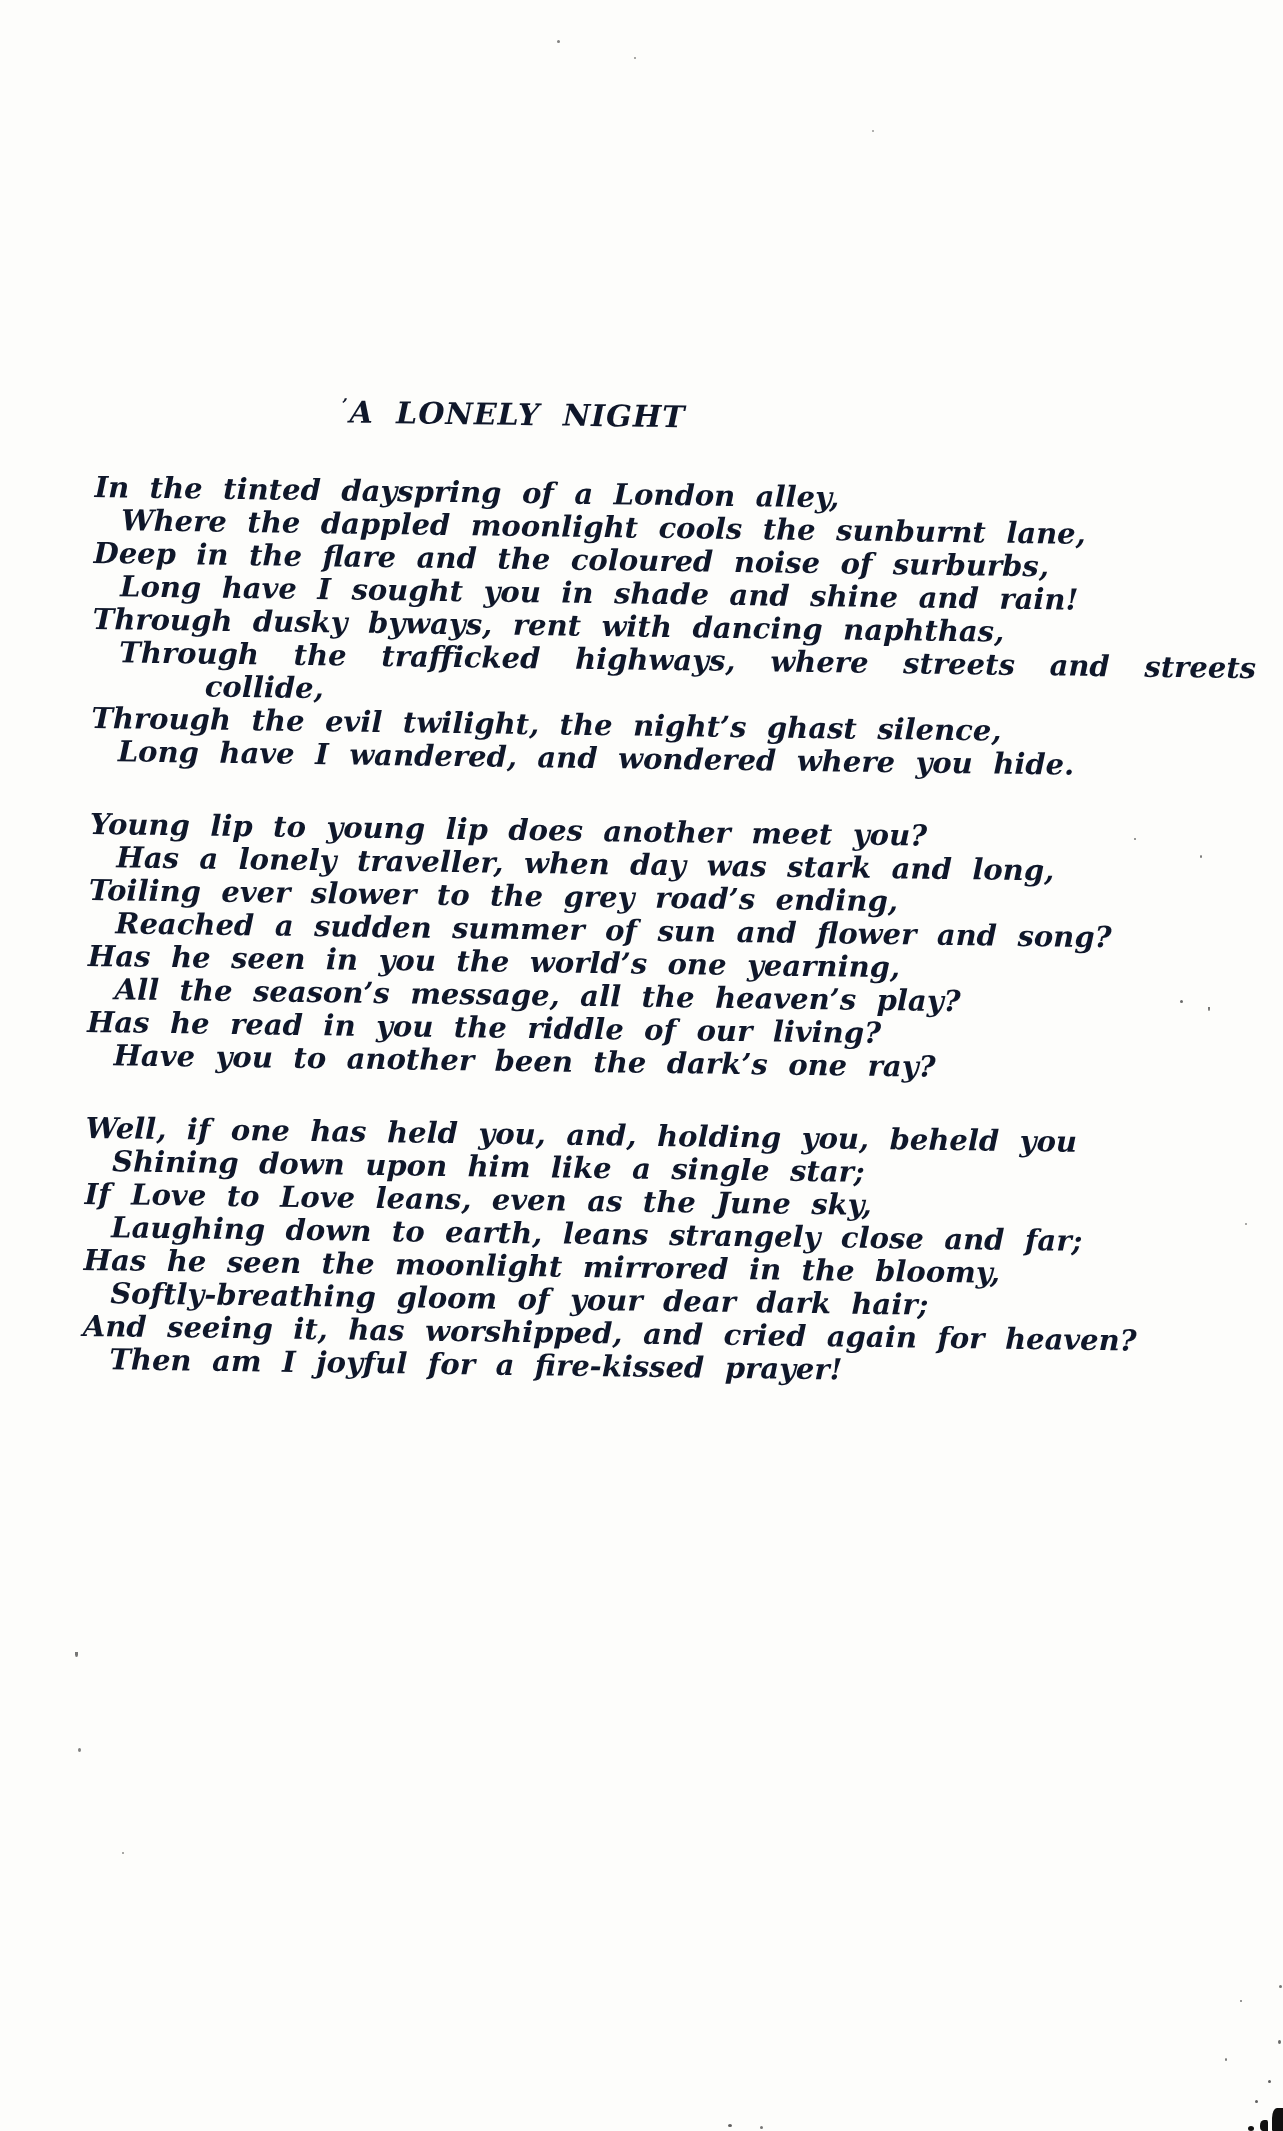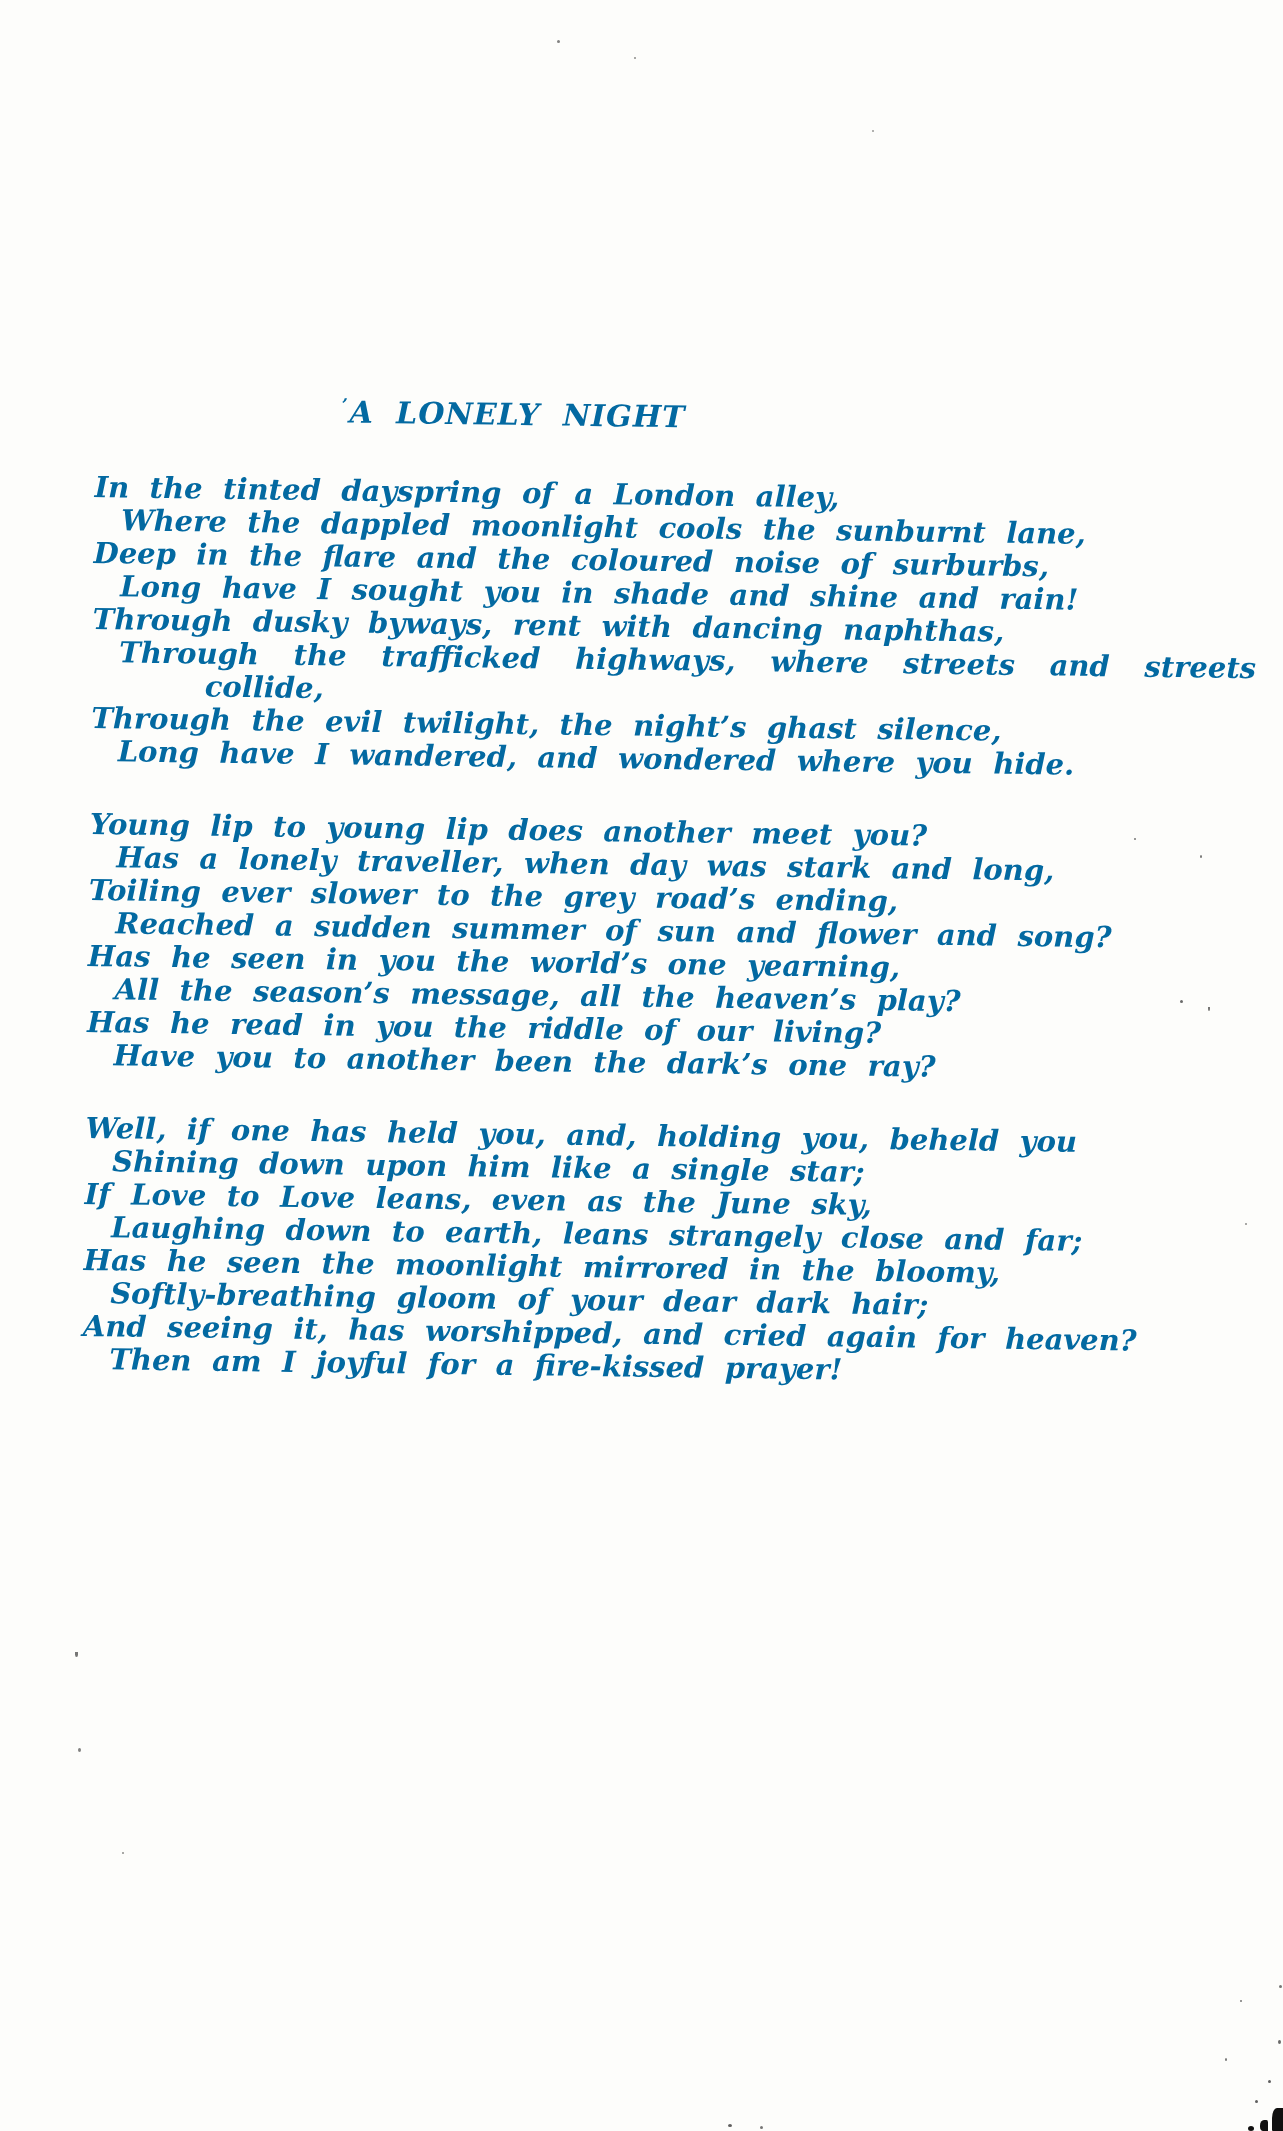--- a/index.html
+++ b/index.html
@@ -3,21 +3,21 @@
 <meta charset="utf-8">
 <style>
   html, body { margin: 0; padding: 0; background: #ffffff; }
   .page {
     position: relative;
     width: 1283px;
     height: 2131px;
     background: #fdfdfb;
     overflow: hidden;
     font-family: "DejaVu Serif", serif;
-    color: #0369a1;
+    color: #0f172a;
   }
   .content {
     position: absolute;
     left: 96px;
     top: 383px;
     width: 910px;
     transform: rotate(0.8deg);
     transform-origin: 0 0;
     font-style: italic;
     font-weight: 700;

